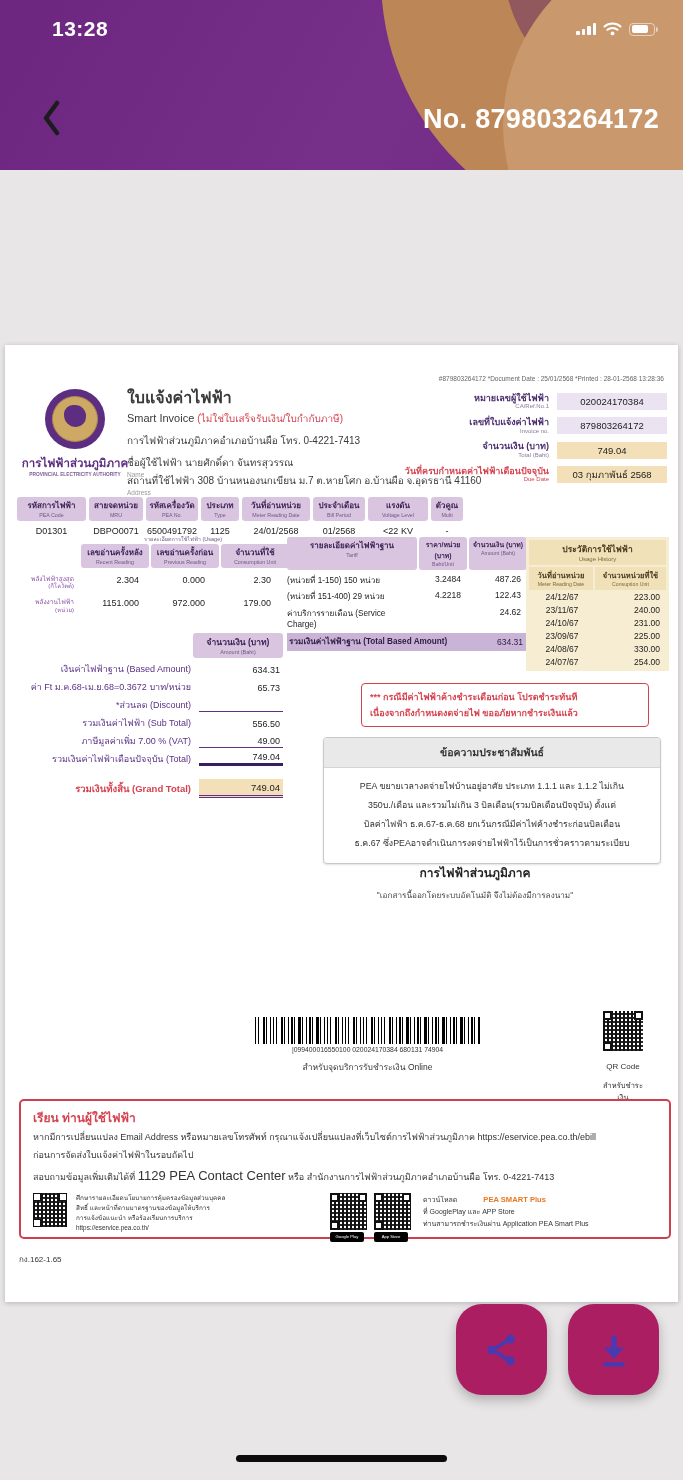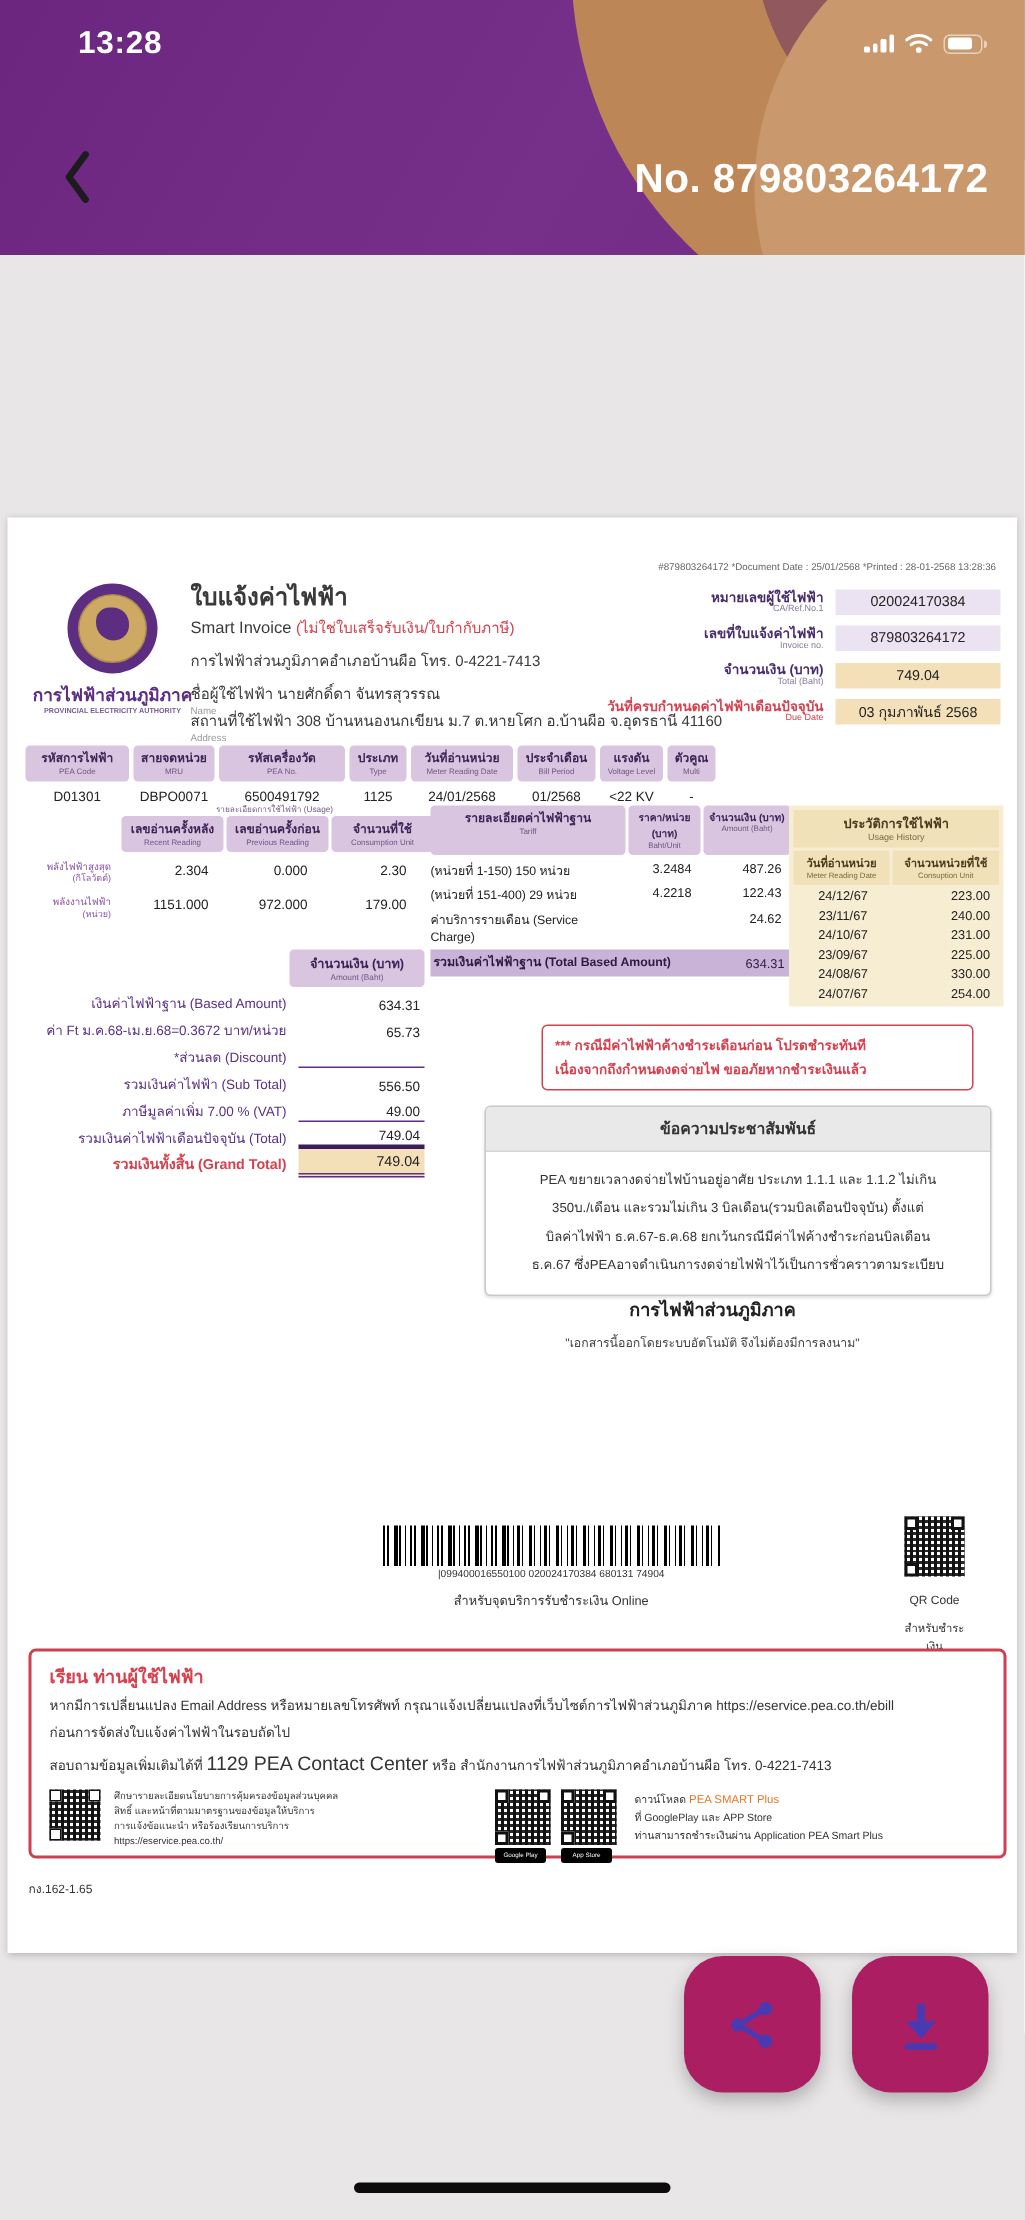--- a/index.html
+++ b/index.html
@@ -67,22 +67,22 @@
   .ival.tan { background:#f3e0b8; }
 
   .addrblock { left:122px; top:128px; width:420px; }
   .addrline { font-size:10px; color:#3a3a3a; }
 
   .metertable { left:12px; top:152px; }
   .mrow { display:flex; gap:3px; }
   .mcell { background:#d9c5e0; border-radius:3px; text-align:center; padding:2px 1px 3px; }
   .mcell .th { font-size:8px; font-weight:bold; color:#3c2355; }
   .mcell .en { font-size:5.3px; color:#6f5685; }
-  .w1{width:69px}.w2{width:54px}.w3{width:84px}.w4{width:38px}
-  .w5{width:68px}.w6{width:52px}.w7{width:42px}.w8{width:32px}
+  .w1{width:69px}.w2{width:54px}.w3{width:52px}.w4{width:38px}
+  .w5{width:68px}.w6{width:52px}.w7{width:60px}.w8{width:32px}
   .mvals { margin-top:5px; }
   .mv { font-size:9px; color:#222; text-align:center; }
 
   .usage { left:12px; top:190px; width:272px; }
   .utitle { margin-left:64px; width:204px; text-align:center; font-size:5.5px; color:#6f5685; }
   .uheads { display:flex; gap:2px; margin-left:64px; margin-top:1px; }
   .uheads .mcell { width:86px; }
   .urow { display:flex; align-items:flex-start; margin-top:7px; }
   .ulabel { width:62px; text-align:right; padding-right:5px; line-height:1.3; }
   .ulabel .l1 { font-size:6.5px; color:#8a52a8; }
@@ -116,21 +116,21 @@
   .totals { left:16px; top:288px; width:262px; }
   .amt-header { margin-left:auto; width:90px; background:#d9c5e0; border-radius:3px;
     text-align:center; padding:2px 0 3px; }
   .amt-header .th { font-size:8.5px; font-weight:bold; color:#3c2355; }
   .amt-header .en { font-size:5.5px; color:#6f5685; }
   .trow2 { display:flex; align-items:flex-end; margin-top:4px; }
   .trow2 .lbl { flex:1; text-align:right; font-size:9px; color:#5b3086; padding-right:8px; }
   .trow2 .val { width:84px; text-align:right; font-size:9px; color:#222; padding:0 3px 1px 0; }
   .val.line { border-bottom:1px solid #5b3086; }
   .val.thick { border-bottom:3px solid #3a1d5d; }
-  .grand { display:flex; align-items:center; }
+  .grand { display:flex; align-items:center; margin-top:13px; }
   .grand .lbl { flex:1; text-align:right; font-size:9.5px; font-weight:bold; color:#d5414e; padding-right:8px; }
   .grand .val { width:84px; text-align:right; font-size:9.5px; color:#222; background:#f3e0b8;
     padding:3px 3px 2px 0; border-bottom:3px double #5b3086; }
 
   .warnbox { left:356px; top:338px; width:288px; border:1.2px solid #d5414e; border-radius:4px;
     color:#d5414e; font-size:9px; font-weight:bold; text-align:left; padding:5px 8px; line-height:1.8; }
 
   .announce { left:318px; top:392px; width:338px; background:#fff; border:1px solid #c9c9c9;
     border-radius:4px; box-shadow:0 1px 2px rgba(0,0,0,.12); overflow:hidden; }
   .atitle { background:#e9e9e9; text-align:center; font-size:10.5px; font-weight:bold; color:#333;
@@ -168,21 +168,21 @@
   .brow { display:flex; align-items:flex-start; margin-top:7px; }
   .qr.small { width:34px; height:34px; flex:none; }
   .qr.small i { width:8px; height:8px; border-width:1.5px; }
   .privacy { margin-left:9px; width:206px; font-size:6.4px; color:#333; line-height:1.6; }
   .midqrs { display:flex; gap:7px; margin-left:48px; }
   .qcol { text-align:center; }
   .qcol .qr { width:37px; height:37px; }
   .badge { width:34px; height:10px; margin-top:2px; background:#000; color:#fff; font-size:4.2px;
     border-radius:2px; display:flex; align-items:center; justify-content:center; }
   .dlcol { margin-left:12px; font-size:7px; color:#333; line-height:1.75; }
-  .orange { color:#e87722; font-size:7.6px; font-weight:normal; }
+  .orange { color:#e87722; font-size:7.6px; font-weight:bold;margin-left:24px; }
   .formcode { left:14px; top:908px; font-size:8px; color:#333; }
 
   
   .fab { position:absolute; width:91px; height:91px; border:none; border-radius:26px;
     background:#ac1e62; cursor:pointer; display:flex; align-items:center; justify-content:center;
     box-shadow:0 5px 12px rgba(0,0,0,.25); }
   .fab.share { left:456px; top:1304px; }
   .fab.dl { left:568px; top:1304px; }
   .home-indicator { position:absolute; left:236px; top:1455px; width:211px; height:7px;
     background:#0c0c0c; border-radius:4px; }

